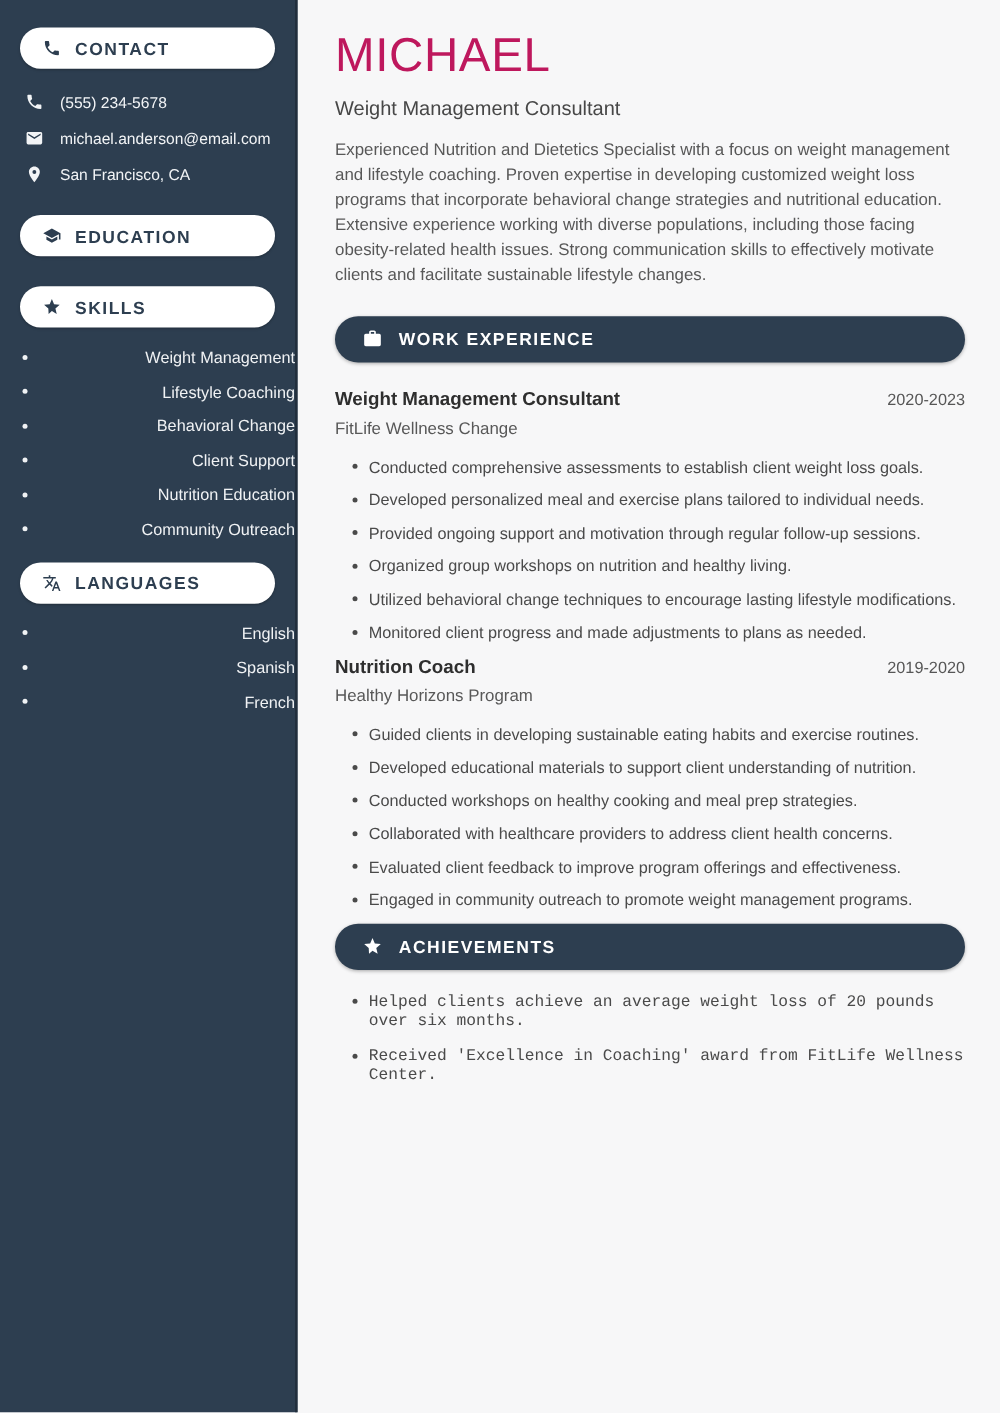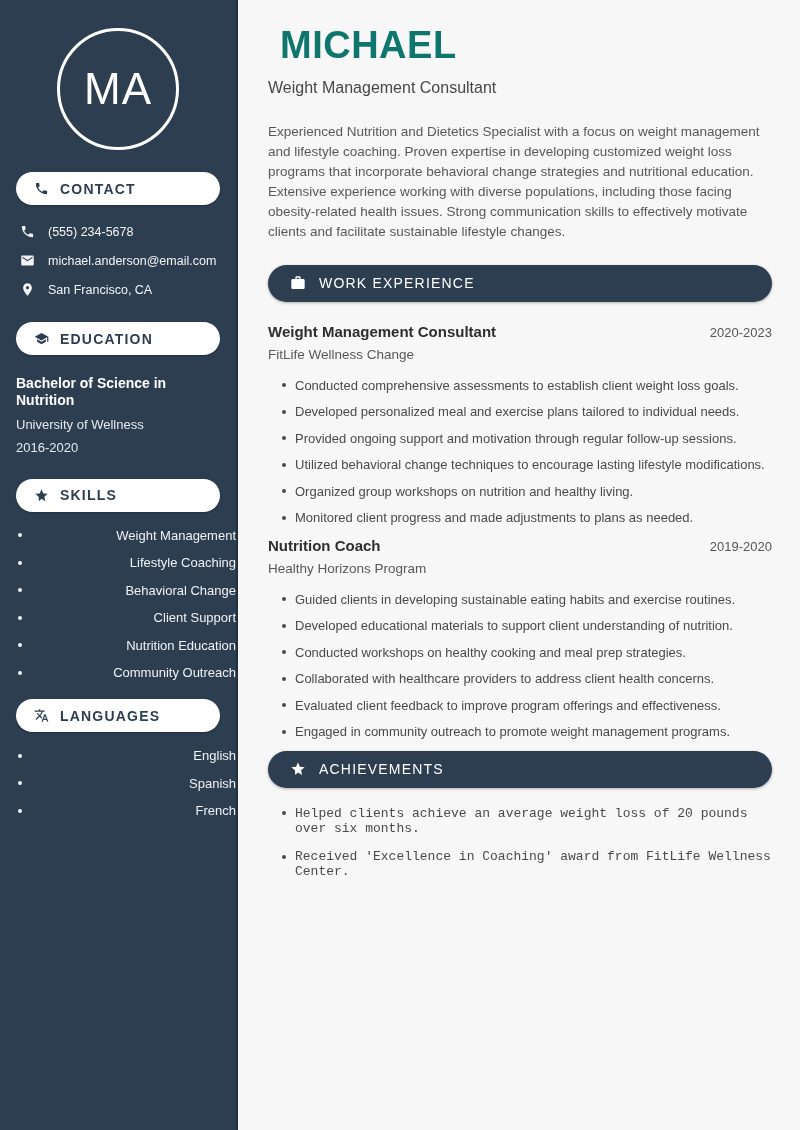--- a/index.html
+++ b/index.html
@@ -74,41 +74,41 @@
     position: absolute; left: 0; top: 5.5px;
     width: 4px; height: 4px; border-radius: 50%;
     background: #f0f2f4;
   }
 
   
   .main {
     flex: 1;
     padding: 26px 28px 0 30px;
   }
-  .name { font-size: 38px; font-weight: bold; color: #0f766e; line-height: 1.04; letter-spacing: 0.5px; margin-left: 12px; }
+  .name { font-size: 38px; font-weight: normal; color: #be185d; line-height: 1.04; letter-spacing: 0.5px; }
   .job-title { margin-top: 13px; font-size: 16px; color: #474747; }
   .summary {
-    margin-top: 25px;
+    margin-top: 13px;
     font-size: 13.5px;
     line-height: 20px;
     color: #585858;
   }
   .pill-dark {
     margin-top: 23px;
     height: 37px;
     background: #2d3e50;
     border-radius: 19px;
     display: flex; align-items: center;
     padding-left: 22px;
     gap: 13px;
     box-shadow: 0 1px 3px rgba(0,0,0,0.3);
   }
   .pill-dark .s-icon { width: 16px; height: 16px; fill: #ffffff; flex: none; }
   .pill-dark .pill-label {
-    font-size: 14px; font-weight: normal; letter-spacing: 1.2px; color: #ffffff;
+    font-size: 14px; font-weight: bold; letter-spacing: 1.2px; color: #ffffff;
   }
   .job { margin-top: 21px; }
   .job-head { display: flex; justify-content: space-between; align-items: baseline; }
   .job-name { font-size: 15px; font-weight: bold; color: #2e2e2e; }
   .job-dates { font-size: 13px; color: #565656; }
   .job-company { margin-top: 7px; font-size: 13.5px; color: #585858; }
   ul.main-list { list-style: none; margin-top: 16px; padding-left: 14px; }
   ul.main-list li {
     position: relative;
     padding-left: 13px;
@@ -124,23 +124,20 @@
   }
   .ach-pill { margin-top: 9px; }
   ul.ach-list { margin-top: 18px; }
   ul.ach-list li { margin-bottom: 13.5px; font-family: Liberation Mono, monospace; }
 </style>
 </head>
 <body>
 
 <aside class="sidebar">
 
-  <div class="avatar">
-    <span>MA</span>
-  </div>
 
   <div class="pill-light">
     <svg class="s-icon" viewBox="0 0 24 24">
         <path d="M6.62 10.79c1.44 2.83 3.76 5.14 6.59 6.59l2.2-2.2c.27-.27.67-.36 1.02-.24 1.12.37 2.33.57 3.57.57.55 0 1 .45 1 1V20c0 .55-.45 1-1 1-9.39 0-17-7.61-17-17 0-.55.45-1 1-1h3.5c.55 0 1 .45 1 1 0 1.25.2 2.45.57 3.57.11.35.03.74-.25 1.02l-2.2 2.2z"></path>
       </svg>
     <span class="pill-label">CONTACT</span>
   </div>
 
   <div class="contact-list">
     <div class="contact-row">
@@ -163,25 +160,20 @@
     </div>
   </div>
 
   <div class="pill-light" style="margin-top:18px">
     <svg class="s-icon" viewBox="0 0 24 24">
         <path d="M12 3 1 9l11 6 9-4.91V17h2V9L12 3zM5 13.18v4L12 21l7-3.82v-4L12 17l-7-3.82z"></path>
       </svg>
     <span class="pill-label">EDUCATION</span>
   </div>
 
-  <div class="edu-block">
-    <div class="edu-degree">Bachelor of Science in Nutrition</div>
-    <div class="edu-school">University of Wellness</div>
-    <div class="edu-years">2016-2020</div>
-  </div>
 
   <div class="pill-light" style="margin-top:24px">
     <svg class="s-icon" viewBox="0 0 24 24">
         <path d="M12 17.27 18.18 21l-1.64-7.03L22 9.24l-7.19-.61L12 2 9.19 8.63 2 9.24l5.46 4.73L7.82 21z"></path>
       </svg>
     <span class="pill-label">SKILLS</span>
   </div>
 
   <ul class="side-list">
     <li>Weight Management</li>
@@ -226,22 +218,22 @@
   <section class="job">
     <div class="job-head">
       <span class="job-name">Weight Management Consultant</span>
       <span class="job-dates">2020-2023</span>
     </div>
     <div class="job-company">FitLife Wellness Change</div>
     <ul class="main-list">
       <li>Conducted comprehensive assessments to establish client weight loss goals.</li>
       <li>Developed personalized meal and exercise plans tailored to individual needs.</li>
       <li>Provided ongoing support and motivation through regular follow-up sessions.</li>
+      <li>Organized group workshops on nutrition and healthy living.</li>
       <li>Utilized behavioral change techniques to encourage lasting lifestyle modifications.</li>
-      <li>Organized group workshops on nutrition and healthy living.</li>
       <li>Monitored client progress and made adjustments to plans as needed.</li>
     </ul>
   </section>
 
   <section class="job" style="margin-top:10px">
     <div class="job-head">
       <span class="job-name">Nutrition Coach</span>
       <span class="job-dates">2019-2020</span>
     </div>
     <div class="job-company">Healthy Horizons Program</div>

